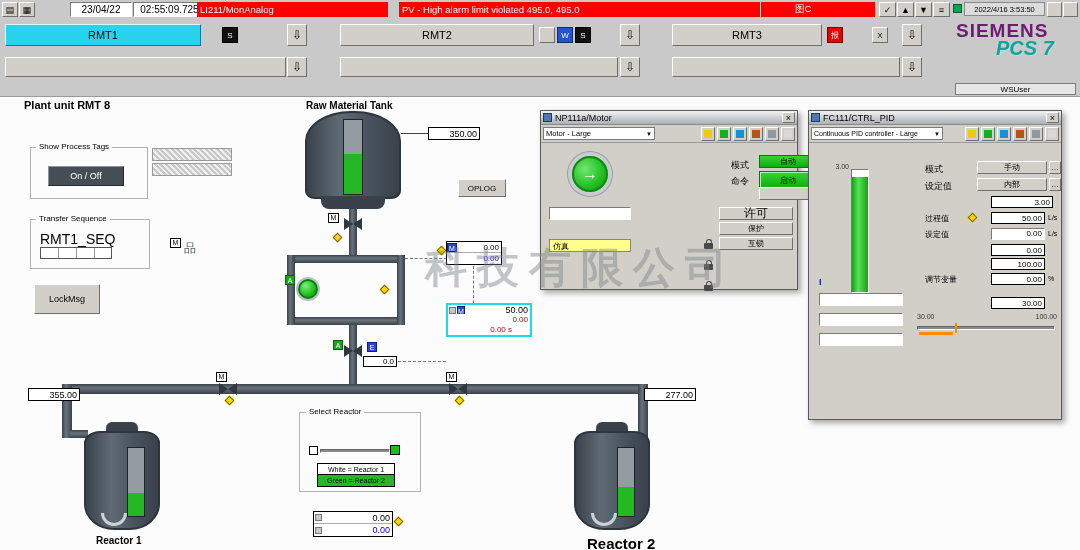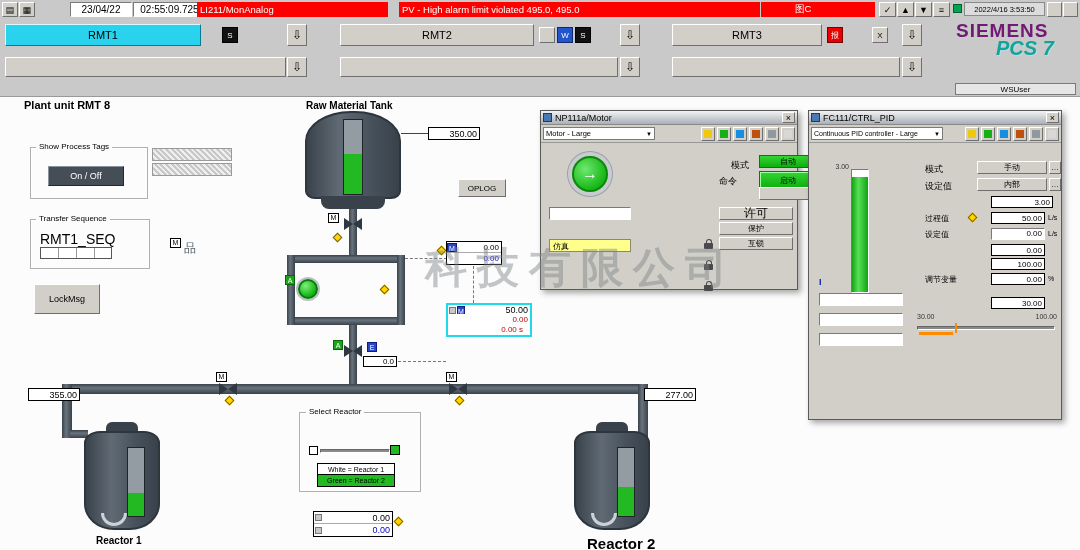--- a/index.html
+++ b/index.html
@@ -163,21 +163,21 @@
   </div>
   <div class="abs dashV" style="left:473px;top:266px;width:1px;height:37px"></div>
 
   <div class="abs" style="left:446px;top:303px;width:86px;height:34px;background:#fff;border:2px solid #1fd9e8;z-index:4">
     <div style="display:flex;align-items:center;height:10px">
       <span style="width:7px;height:7px;background:#c8c8c8;border:1px solid #777;margin-left:1px"></span>
       <span class="bbadge" style="width:8px;height:8px;margin-left:1px">M</span>
       <span style="flex:1;text-align:right;font-size:9px;padding-right:2px">50.00</span>
     </div>
     <div style="height:10px;text-align:right;font-size:8px;padding-right:2px;color:#c00000">0.00</div>
-    <div style="height:10px;text-align:right;font-size:8px;padding-right:7px;color:#c00000">0.00 s</div>
+    <div style="height:10px;text-align:right;font-size:8px;padding-right:18px;color:#c00000">0.00 s</div>
   </div>
 
   <div class="abs pipeV" style="left:349px;top:325px;width:8px;height:62px;z-index:1"></div>
   <div class="abs gbadge" style="left:333px;top:340px;width:10px;height:10px;z-index:4">A</div>
   <div class="abs bowtie" style="left:344px;top:345px;z-index:4">
       <span class="tri-l"></span>
       <span class="tri-r"></span>
     </div>
   <div class="abs bbadge" style="left:367px;top:342px;width:10px;height:10px;z-index:4">E</div>
   <div class="abs vbox" style="left:363px;top:356px;width:34px;height:11px;font-size:8px;z-index:4">0.0</div>
@@ -271,21 +271,21 @@
           <span style="background:#d8d8d8"></span>
         </span>
     </div>
 
     <div class="abs ctr" style="left:31px;top:45px;width:36px;height:36px;border-radius:50%;background:radial-gradient(circle at 35% 35%,#6fe86f,#11b411 75%);border:2px solid #0a8a0a;box-shadow:0 0 0 4px #c8ccd0,0 0 0 5px #9aa0a6">
         <span style="color:#fff;font-size:16px;font-weight:bold">→</span>
       </div>
 
     <div class="abs" style="left:190px;top:48px;font-size:9px">模式</div>
     <div class="abs greenbtn" style="left:218px;top:44px;width:58px;height:13px">自动</div>
-    <div class="abs" style="left:178px;top:64px;font-size:9px">命令</div>
+    <div class="abs" style="left:190px;top:64px;font-size:9px">命令</div>
     <div class="abs greenbtn" style="left:218px;top:60px;width:58px;height:18px;box-shadow:inset 0 0 0 1px #9fff9f">启动</div>
     <div class="abs raised btn" style="left:218px;top:76px;width:58px;height:13px"></div>
 
     <div class="abs sunken" style="left:8px;top:96px;width:82px;height:13px"></div>
     <div class="abs" style="left:8px;top:128px;width:82px;height:13px;background:#ffff8c;border:1px solid #8a8a6a;font-size:8px;padding:1px 0 0 3px">仿真</div>
 
     <div class="abs lockico" style="left:163px;top:100px"></div>
     <div class="abs raised btn" style="left:178px;top:96px;width:74px;height:13px;font-size:12px">许可</div>
     <div class="abs lockico" style="left:163px;top:115px"></div>
     <div class="abs raised btn" style="left:178px;top:111px;width:74px;height:13px;font-size:8px">保护</div>

